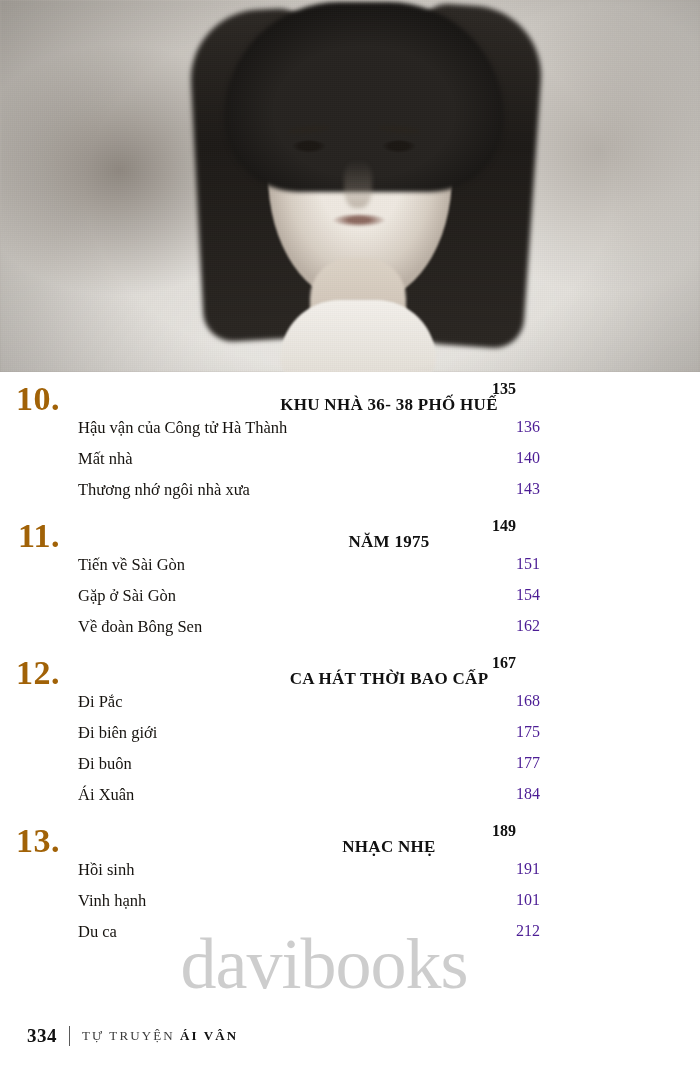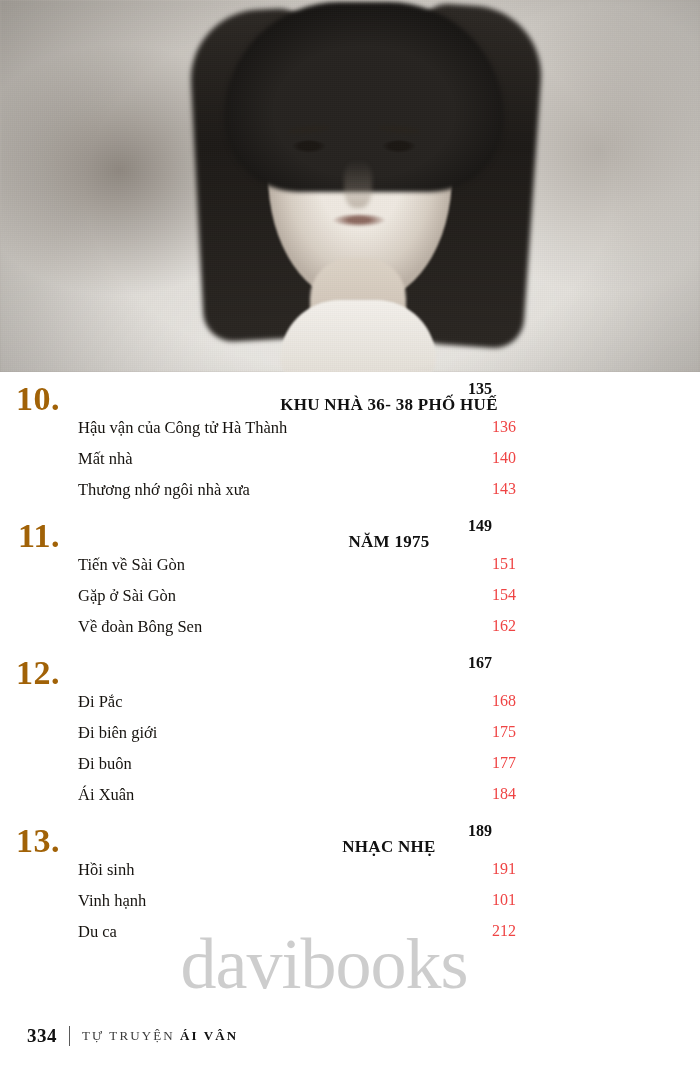--- a/index.html
+++ b/index.html
@@ -155,41 +155,41 @@
     font-family: "Liberation Serif", serif;
     font-size: 17px;
     font-weight: bold;
     letter-spacing: .3px;
     color: #111;
     flex: 1;
     text-align: center;
   }
   .chapter-page {
     width: 72px;
-    text-align: left;
+    text-align: center;
     font-size: 16px;
     font-weight: bold;
     color: #111;
   }
   .sub {
     display: flex;
     align-items: baseline;
     height: 31px;
   }
   .sub-title {
     margin-left: 78px;
     font-size: 16.5px;
     color: #16130f;
     flex: 1;
   }
   .sub-page {
     width: 72px;
-    text-align: center;
+    text-align: right;
     font-size: 16px;
-    color: #ef4444;
+    color: #4c1d95;
   }
   .chapter-page, .sub-page { margin-left: 0; }
 
   
   .chapter-head .chapter-page,
   .sub .sub-page { position: absolute; left: 468px; }
   .chapter-head, .sub { position: relative; }
 
   
   .footer {
@@ -307,20 +307,21 @@
     </div>
     <div class="sub">
       <div class="sub-title">Về đoàn Bông Sen</div>
       <div class="sub-page">162</div>
     </div>
   </div>
 
   <div class="chapter">
     <div class="chapter-head">
       <div class="chapter-num">12.</div>
+      <div class="chapter-title">CA HÁT THỜI BAO CẤP</div>
       <div class="chapter-page">167</div>
     </div>
     <div class="sub">
       <div class="sub-title">Đi Pắc</div>
       <div class="sub-page">168</div>
     </div>
     <div class="sub">
       <div class="sub-title">Đi biên giới</div>
       <div class="sub-page">175</div>
     </div>

